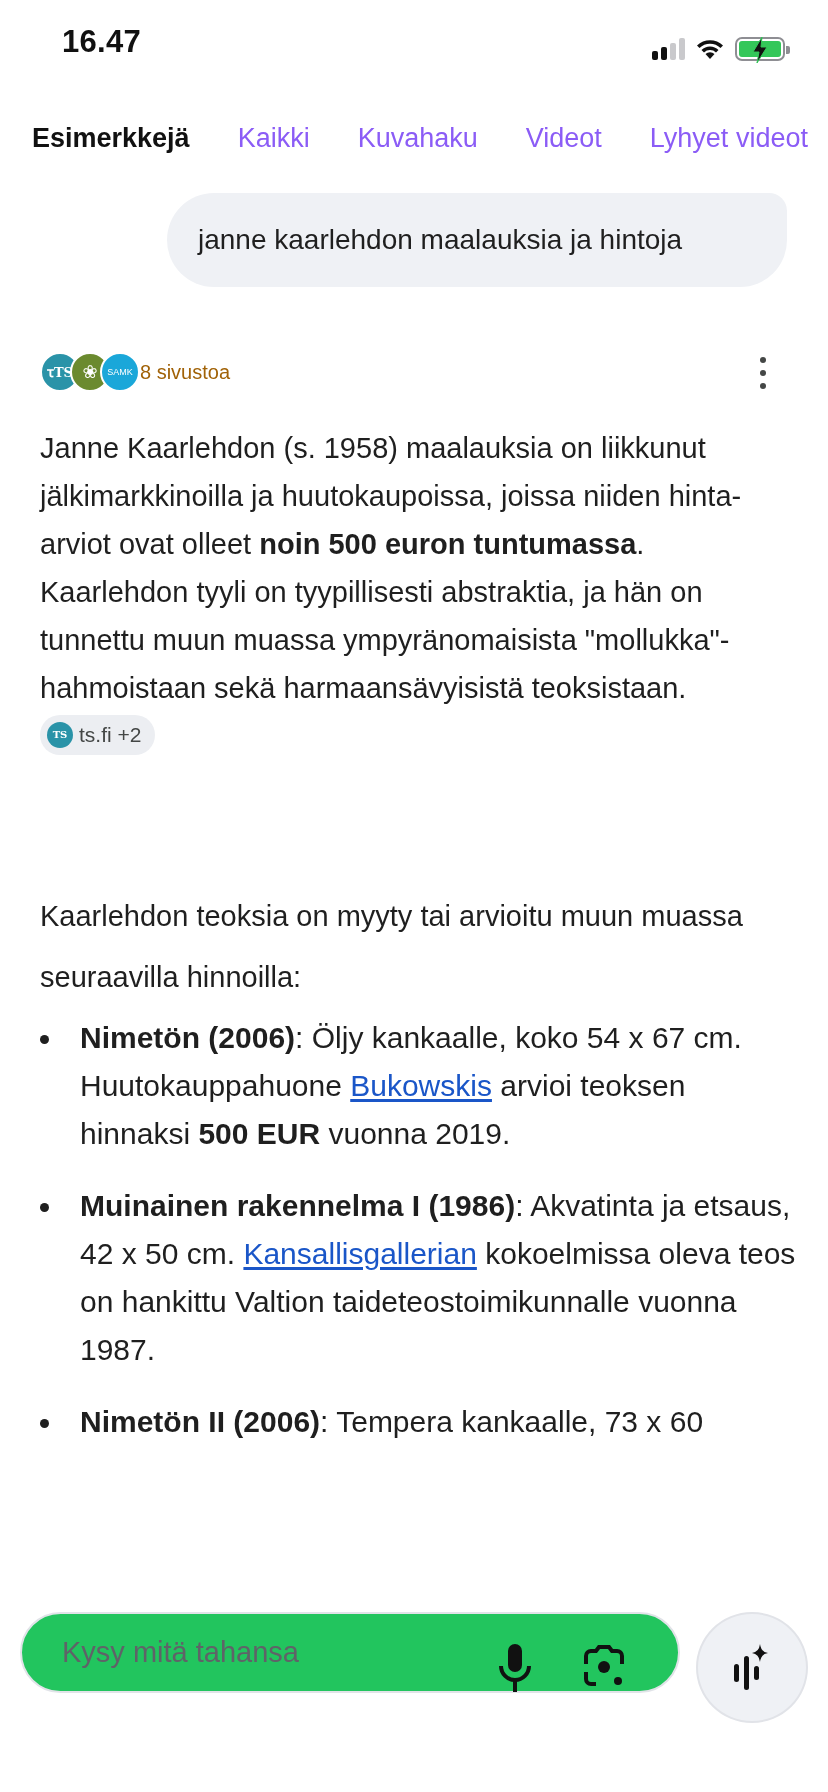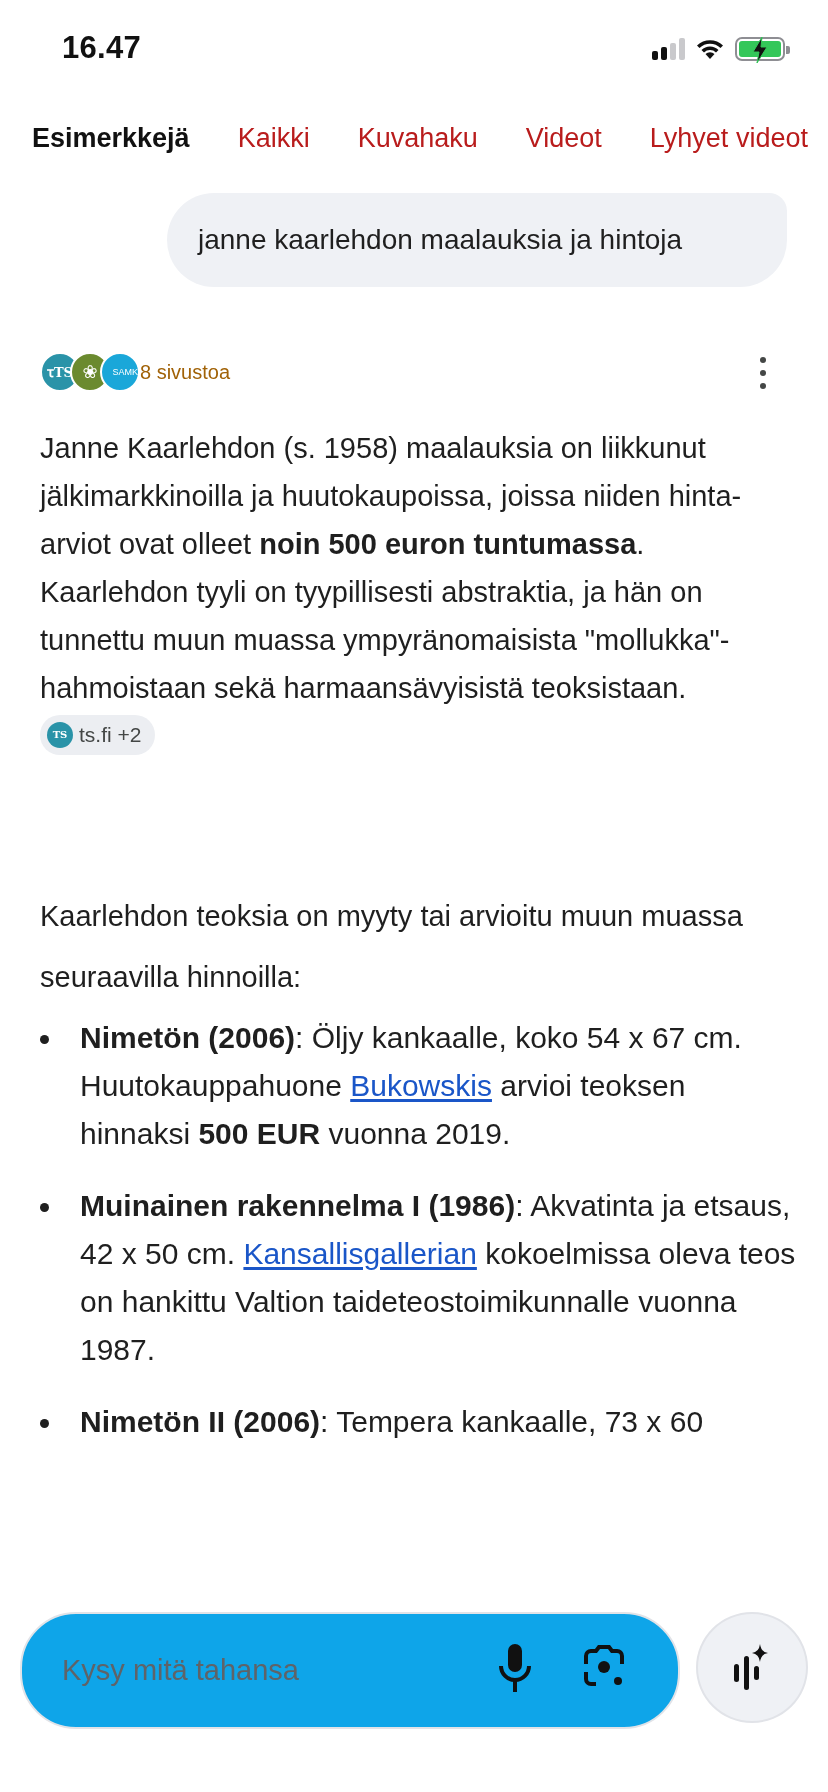--- a/index.html
+++ b/index.html
@@ -1,64 +1,64 @@
 <!DOCTYPE html>
 <html><head>
 <meta charset="utf-8">
 <style>
   * { box-sizing: border-box; margin: 0; padding: 0; }
   html, body { width: 828px; height: 1792px; background: #ffffff; overflow: hidden; }
   body { position: relative; font-family: "Liberation Sans", "DejaVu Sans", sans-serif; color: #1f1f1f; }
 
   
-  .status-time { position: absolute; left: 62px; top: 30px; font-size: 31px; font-weight: 600; color: #111; letter-spacing: 0.3px; }
+  .status-time { position: absolute; left: 62px; top: 24px; font-size: 31px; font-weight: 600; color: #111; letter-spacing: 0.3px; }
   .status-icons { position: absolute; left: 652px; top: 36px; height: 26px; display: flex; align-items: center; gap: 10px; }
   .signal { display: flex; align-items: flex-end; gap: 3px; height: 22px; }
   .signal span { width: 6px; border-radius: 2px; background: #111; }
   .signal span.dim { background: #c9c9cc; }
   .battery { position: relative; width: 50px; height: 24px; border: 2.5px solid #8e8e93; border-radius: 7px; padding: 2px; }
   .battery .fill { width: 100%; height: 100%; background: #34c759; border-radius: 3px; }
   .battery .nub { position: absolute; right: -7px; top: 7px; width: 4px; height: 8px; background: #8e8e93; border-radius: 0 2px 2px 0; }
   .battery .bolt { position: absolute; left: 13px; top: -3px; }
 
   
   .tabs { position: absolute; left: 32px; top: 123px; display: flex; gap: 48px; white-space: nowrap; font-size: 27px; }
-  .tab { color: #b91c1c; cursor: pointer; }
+  .tab { color: #8b5cf6; cursor: pointer; }
   .tab.active { color: #111; font-weight: 600; }
 
   
   .query { position: absolute; left: 167px; top: 193px; width: 620px; height: 94px; background: #eff1f5; border-radius: 47px 18px 47px 47px; display: flex; align-items: center; padding-left: 31px; font-size: 28px; color: #1f1f1f; }
 
   
   .sources { position: absolute; left: 40px; top: 352px; display: flex; align-items: center; }
   .fav { width: 40px; height: 40px; border-radius: 50%; border: 2px solid #fff; display: flex; align-items: center; justify-content: center; color: #fff; font-size: 10px; font-weight: 700; line-height: 1; text-align: center; }
   .fav + .fav { margin-left: -10px; }
   .fav.ts { background: #2a93a8; font-family: "DejaVu Serif", serif; font-size: 14px; }
   .fav.leaf { background: #6b8a2f; font-size: 18px; }
-  .fav.samk { background: #1aa7d9; font-size: 9px; font-weight: 400; justify-content: flex-end; }
+  .fav.samk { background: #1aa7d9; font-size: 9px; font-weight: 400; }
   .sources-label { font-size: 20px; color: #a16207; }
   .kebab { position: absolute; left: 753px; top: 357px; width: 20px; height: 32px; display: flex; flex-direction: column; align-items: center; justify-content: space-between; cursor: pointer; }
   .kebab span { width: 6px; height: 6px; border-radius: 50%; background: #444746; }
 
   
   .content { position: absolute; left: 40px; top: 424px; width: 760px; font-size: 29px; line-height: 48px; color: #1f1f1f; }
   .content b { font-weight: 700; }
   .chip { display: inline-flex; align-items: center; gap: 6px; height: 40px; padding: 0 14px 0 7px; border-radius: 20px; background: #eceef2; vertical-align: middle; font-size: 21px; color: #444746; cursor: pointer; position: relative; top: -3px; }
   .chip .mini { width: 26px; height: 26px; border-radius: 50%; background: #2a93a8; color: #fff; font-family: "DejaVu Serif", serif; font-size: 10px; display: flex; align-items: center; justify-content: center; font-weight: 700; }
   h2.section { position: absolute; left: 40px; top: 812px; font-size: 36px; font-weight: 700; color: #1f1f1f; }
   .intro { position: absolute; left: 40px; top: 886px; width: 760px; font-size: 29px; line-height: 61px; }
   .list { position: absolute; left: 40px; top: 1014px; width: 760px; font-size: 30px; line-height: 48px; list-style: none; }
   .list li { position: relative; padding-left: 40px; margin-bottom: 24px; }
   .list li::before { content: ""; position: absolute; left: 0; top: 21px; width: 9px; height: 9px; border-radius: 50%; background: #1f1f1f; }
   a.link { color: #1a56c8; text-decoration: underline; text-underline-offset: 3px; }
   .clip { position: absolute; left: 0; top: 0; width: 828px; height: 1590px; overflow: hidden; }
 
   
   .fade { position: absolute; left: 0; top: 1590px; width: 828px; height: 202px; background: #ffffff; }
-  .search { position: absolute; left: 20px; top: 1612px; width: 660px; height: 117px; border-radius: 56px; background: #0ea5e9; border: 2px solid #e1e3e8; display: flex; align-items: center; padding-left: 40px; }
+  .search { position: absolute; left: 20px; top: 1612px; width: 660px; height: 81px; border-radius: 56px; background: #22c55e; border: 2px solid #e1e3e8; display: flex; align-items: center; padding-left: 40px; }
   .search input { border: none; outline: none; background: transparent; font-family: "Liberation Sans", sans-serif; font-size: 29px; color: #444746; width: 380px; }
   .search input::placeholder { color: #5f6368; }
   .mic { position: absolute; left: 497px; top: 1642px; width: 36px; height: 52px; cursor: pointer; }
   .lens { position: absolute; left: 582px; top: 1644px; width: 44px; height: 46px; cursor: pointer; }
   .ai-btn { position: absolute; left: 696px; top: 1612px; width: 112px; height: 111px; border-radius: 50%; background: #eff1f5; border: 2px solid #e1e3e8; display: flex; align-items: center; justify-content: center; cursor: pointer; }
 </style>
 </head>
 <body>
 
 <div>

